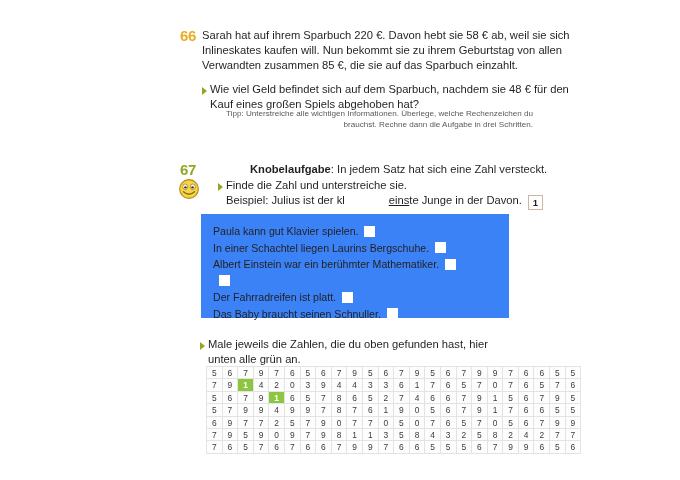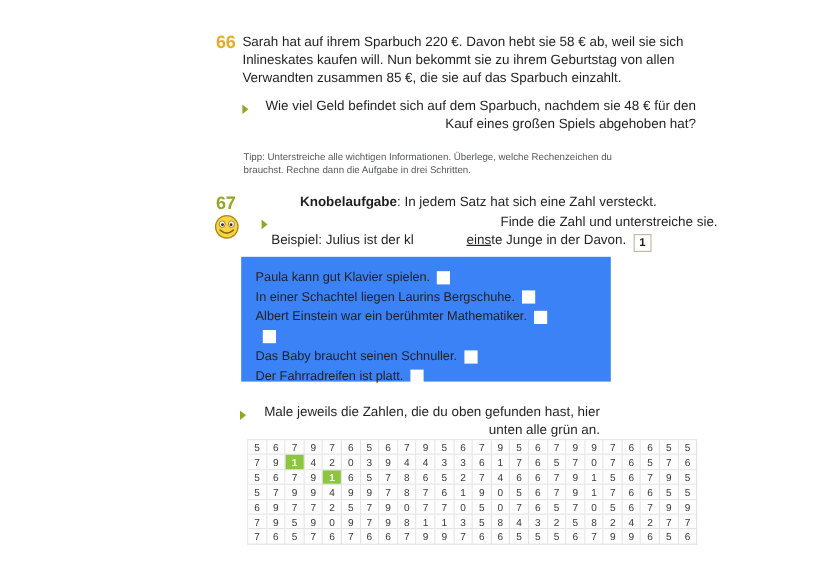--- a/index.html
+++ b/index.html
@@ -57,21 +57,21 @@
     line-height: 15.2px;
   }
   .tri {
     flex: 0 0 auto;
     width: 0; height: 0;
     border-top: 4px solid transparent;
     border-bottom: 4px solid transparent;
     border-left: 5px solid #93a726;
     margin: 5px 3px 0 0;
   }
-  .bullet-text { flex: 1 1 auto; text-align: right; }
+  .bullet-text { flex: 1 1 auto; }
 
   
   .tip {
     position: absolute;
     font-size: 8.1px;
     line-height: 11px;
     color: #58595b;
   }
 
   
@@ -161,21 +161,21 @@
     <div class="ex-num gold">66</div>
     <div class="ex-body">
       <div class="ex-text">Sarah hat auf ihrem Sparbuch 220 €. Davon hebt sie 58 € ab, weil sie sich Inlineskates kaufen will. Nun bekommt sie zu ihrem Geburtstag von allen Verwandten zusammen 85 €, die sie auf das Sparbuch einzahlt.</div>
       <div class="bullet-line" style="margin-top:8px;">
         <span class="tri"></span>
         <span class="bullet-text">Wie viel Geld befindet sich auf dem Sparbuch, nachdem sie 48 € für den Kauf eines großen Spiels abgehoben hat?</span>
       </div>
     </div>
   </div>
 
-  <div class="tip" style="left:203px; top:125px; width:330px;">Tipp: Unterstreiche alle wichtigen Informationen. Überlege, welche Rechenzeichen du brauchst. Rechne dann die Aufgabe in drei Schritten.</div>
+  <div class="tip" style="left:203px; top:108px; width:330px;text-align:right;">Tipp: Unterstreiche alle wichtigen Informationen. Überlege, welche Rechenzeichen du brauchst. Rechne dann die Aufgabe in drei Schritten.</div>
 
   <div class="exercise" style="left:180px; top:162px; width:400px;">
     <div class="ex-num olive">67</div>
     <div class="ex-body">
       <div class="ex-text">
         <b>Knobelaufgabe</b><span>: In jedem Satz hat sich eine Zahl versteckt.</span>
       </div>
     </div>
   </div>
 
@@ -208,25 +208,25 @@
       <span class="checkbox"></span>
     </div>
     <div class="sentence-row">
       <span>Albert Einstein war ein berühmter Mathematiker.</span>
       <span class="checkbox"></span>
     </div>
     <div class="sentence-row">
       <span class="checkbox"></span>
     </div>
     <div class="sentence-row">
+      <span>Der Fahrradreifen ist platt.</span>
+      <span class="checkbox"></span>
+    </div>
+    <div class="sentence-row">
       <span>Das Baby braucht seinen Schnuller.</span>
-      <span class="checkbox"></span>
-    </div>
-    <div class="sentence-row">
-      <span>Der Fahrradreifen ist platt.</span>
       <span class="checkbox"></span>
     </div>
   </div>
 
   <div class="bullet-line" style="position:absolute; left:200px; top:337px; width:300px;">
     <span class="tri"></span>
     <span class="bullet-text">Male jeweils die Zahlen, die du oben gefunden hast, hier unten alle grün an.</span>
   </div>
 
   <div class="grid" style="left:206px; top:366px;">

